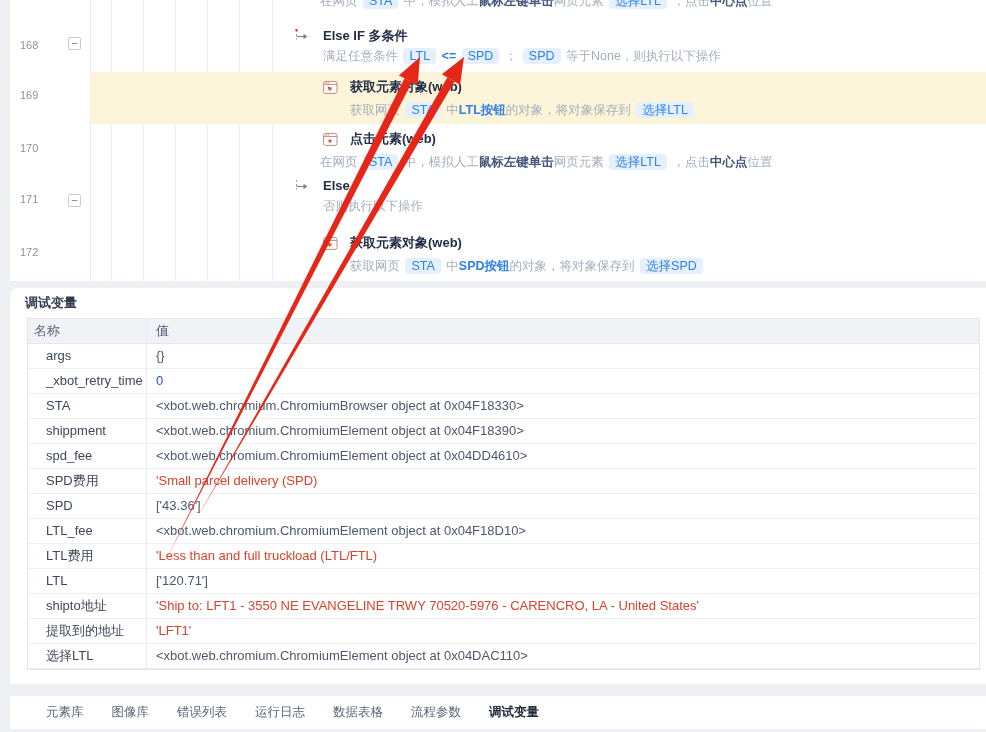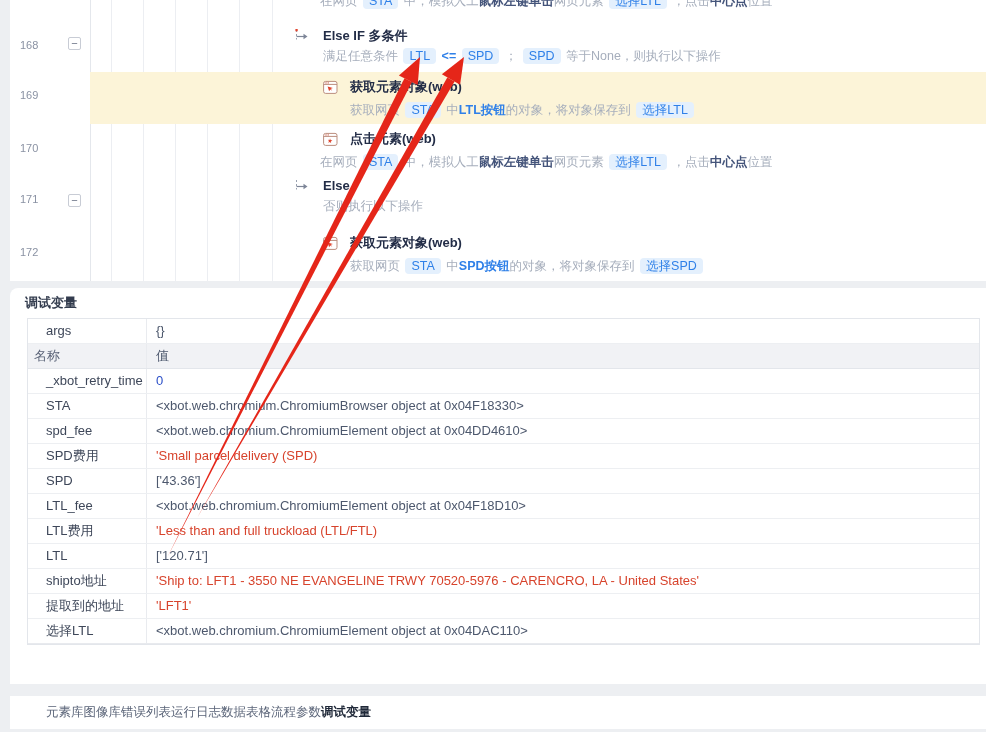--- a/index.html
+++ b/index.html
@@ -51,21 +51,21 @@
   .trow:last-child{border-bottom:1px solid #e8eaee;}
   .trow.thead{background:#f1f2f5;color:#5b6478;border-bottom:1px solid #e3e6eb;}
   .tname{width:119px;box-sizing:border-box;padding-left:18px;color:#3e4759;border-right:1px solid #e9ebef;
     white-space:nowrap;overflow:hidden;}
   .thead .tname{padding-left:6px;color:#5b6478;}
   .tval{flex:1;padding-left:9px;color:#4d586d;white-space:nowrap;overflow:hidden;}
   .tval.string{color:#d7432c;}
   .tval.number{color:#2c50c8;}
 
   
-  #bottom-bar{left:10px;top:696px;right:0;height:33px;display:flex;align-items:center;padding-left:36px;box-sizing:border-box;}
+  #bottom-bar{left:10px;top:696px;right:0;height:33px;display:flex;align-items:center;padding-left:36px;gap:28px;box-sizing:border-box;}
   .tab{font-size:12.5px;color:#5a6478;white-space:nowrap;cursor:default;}
   .tab.active{color:#1f2838;font-weight:bold;}
 
   
   #arrows{position:absolute;left:0;top:0;width:986px;height:732px;pointer-events:none;z-index:50;}
 </style>
 </head>
 <body>
 
 <div id="flow-panel" class="panel">
@@ -143,35 +143,39 @@
           </svg></span>
         <div class="flow-title">获取元素对象(web)</div>
         <div class="flow-desc"><span class="seg-plain">获取网页 </span><span class="seg-pill">STA</span><span class="seg-plain"> 中</span><span class="seg-ref">SPD按钮</span><span class="seg-plain">的对象，将对象保存到 </span><span class="seg-pill">选择SPD</span></div>
       </div>
     </div>
 </div>
 
 <div id="debug-panel" class="panel">
   <div id="debug-title">调试变量</div>
   <div id="var-table">
-      <div class="trow">
-        <div class="tname">args</div>
-        <div class="tval default">{}</div>
-      </div>
       <div class="trow thead">
         <div class="tname">名称</div>
         <div class="tval">值</div>
       </div>
       <div class="trow">
+        <div class="tname">args</div>
+        <div class="tval default">{}</div>
+      </div>
+      <div class="trow">
         <div class="tname">_xbot_retry_time</div>
         <div class="tval number">0</div>
       </div>
       <div class="trow">
         <div class="tname">STA</div>
         <div class="tval default">&lt;xbot.web.chromium.ChromiumBrowser object at 0x04F18330&gt;</div>
+      </div>
+      <div class="trow">
+        <div class="tname">shippment</div>
+        <div class="tval default">&lt;xbot.web.chromium.ChromiumElement object at 0x04F18390&gt;</div>
       </div>
       <div class="trow">
         <div class="tname">spd_fee</div>
         <div class="tval default">&lt;xbot.web.chromium.ChromiumElement object at 0x04DD4610&gt;</div>
       </div>
       <div class="trow">
         <div class="tname">SPD费用</div>
         <div class="tval string">'Small parcel delivery (SPD)</div>
       </div>
       <div class="trow">

